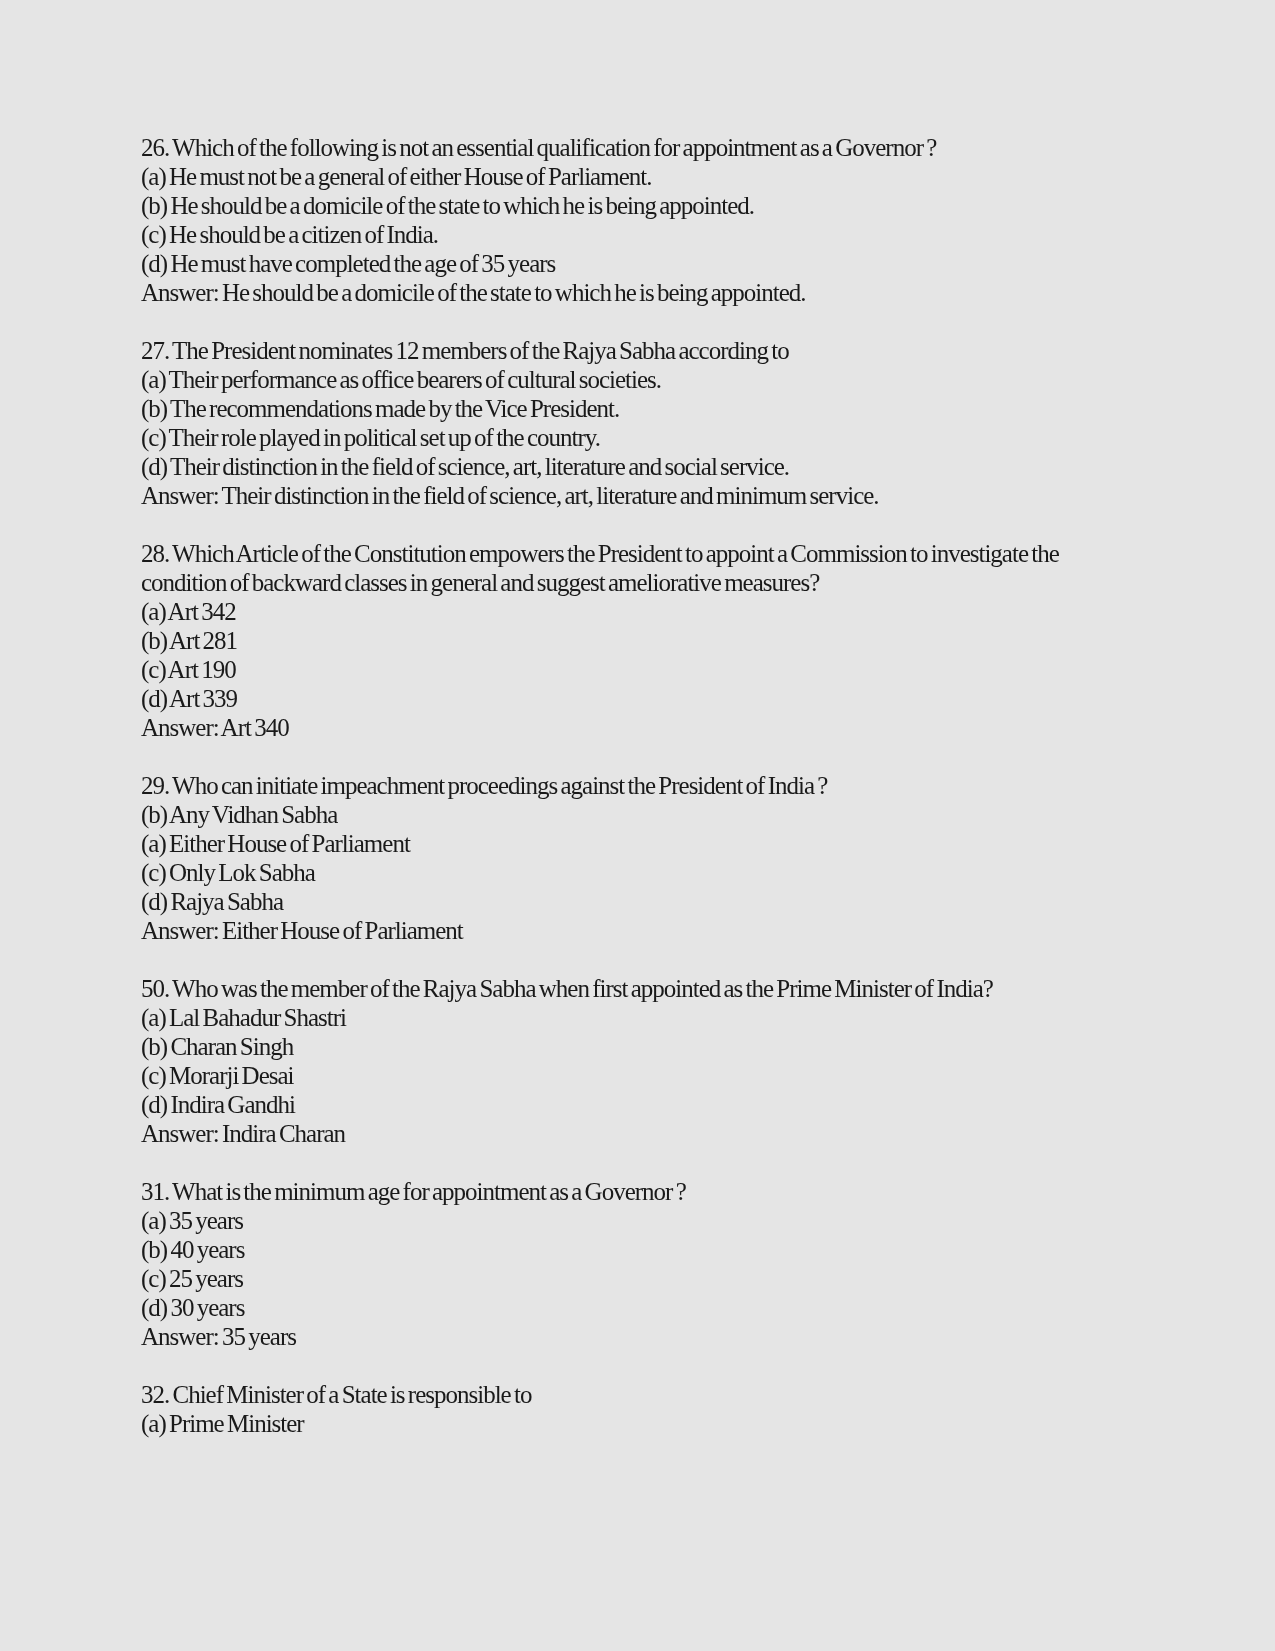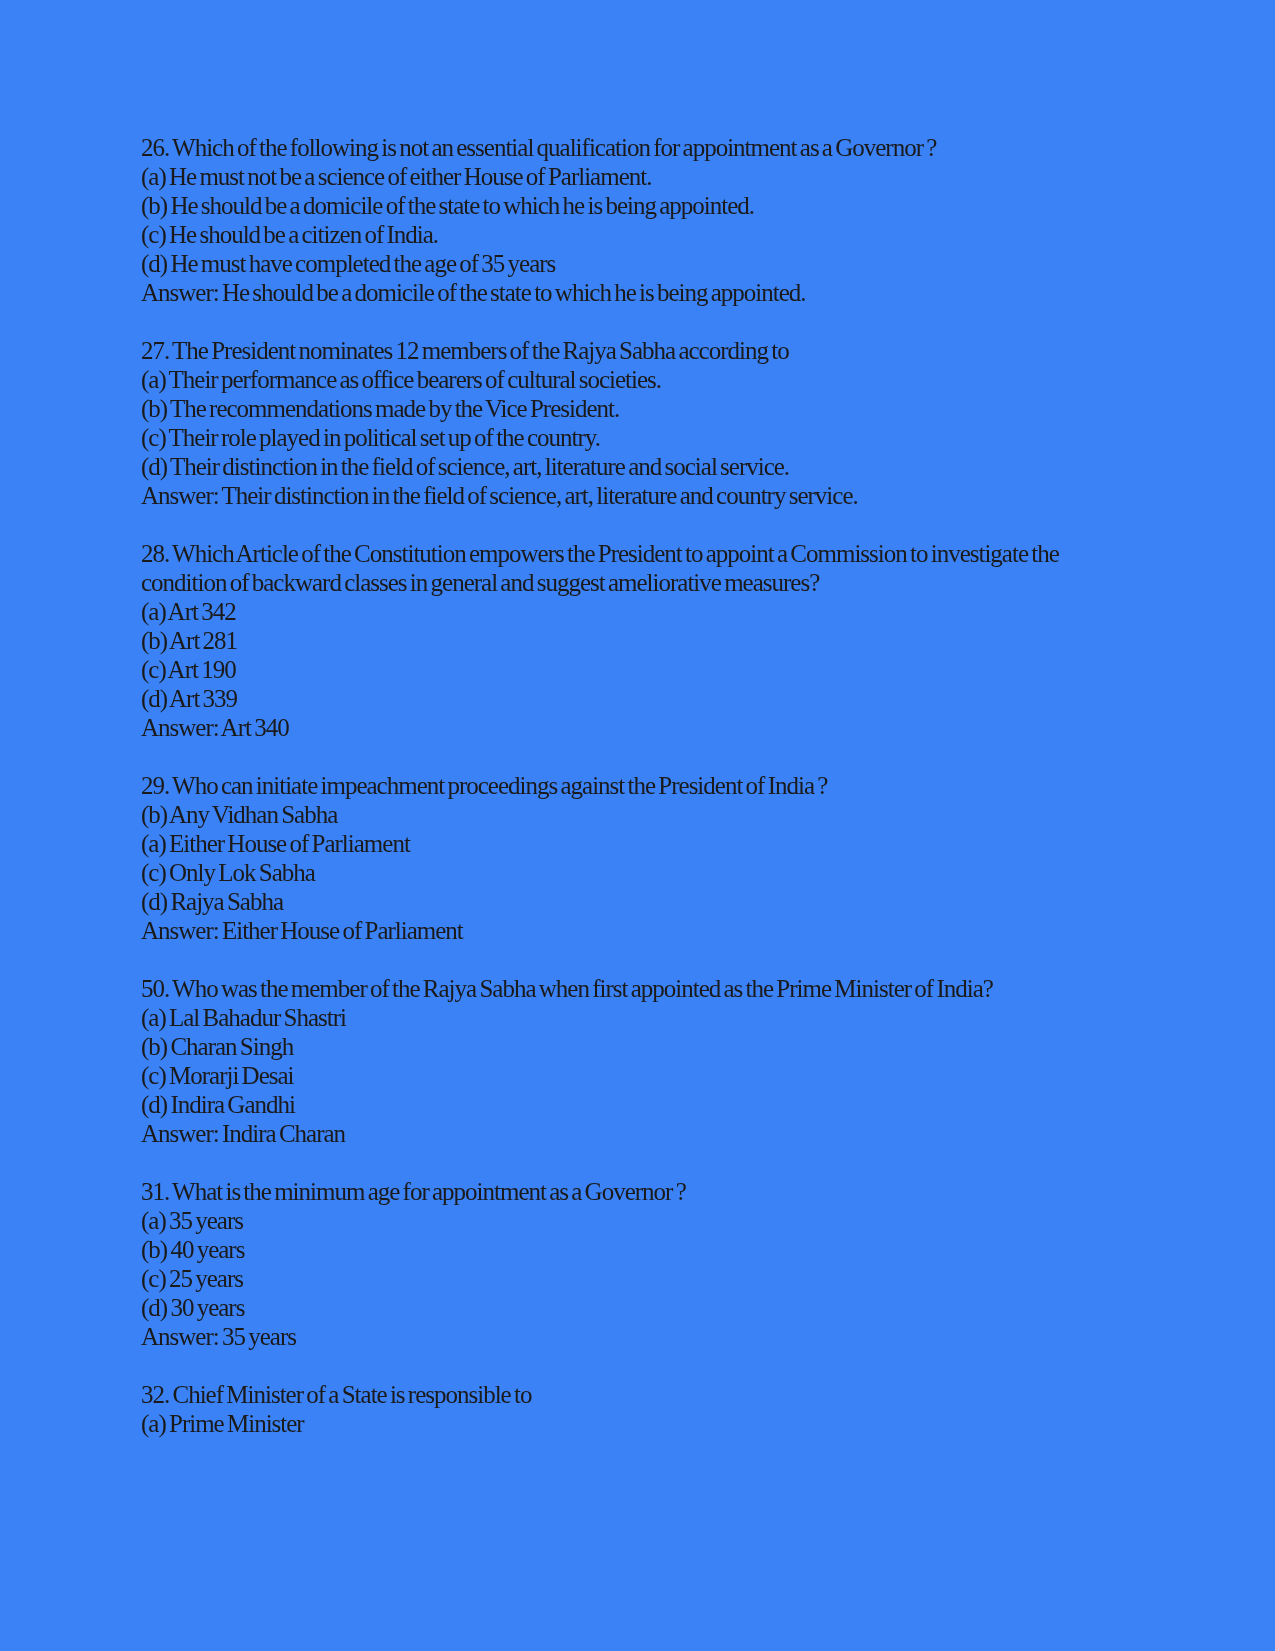--- a/index.html
+++ b/index.html
@@ -4,21 +4,21 @@
 <style>
   html, body {
     margin: 0;
     padding: 0;
     background: #ffffff;
   }
   .page {
     position: relative;
     width: 1275px;
     height: 1651px;
-    background: #3b82f6;
+    background: #e5e5e5;
     overflow: hidden;
     font-family: "Liberation Serif", "DejaVu Serif", serif;
     color: #1a1a1a;
   }
   .content {
     position: absolute;
     left: 141px;
     top: 133px;
     width: 960px;
   }
@@ -35,36 +35,36 @@
   }
 </style>
 </head>
 <body>
 
 <div class="page">
   <div class="content">
       <div class="question">
     <p class="line">26. Which of the following is not an essential qualification for appointment as a Governor ?</p>
     <div>
-          <p class="line">(a) He must not be a science of either House of Parliament.</p>
+          <p class="line">(a) He must not be a general of either House of Parliament.</p>
           <p class="line">(b) He should be a domicile of the state to which he is being appointed.</p>
           <p class="line">(c) He should be a citizen of India.</p>
           <p class="line">(d) He must have completed the age of 35 years</p>
         </div>
     <p class="line">Answer: He should be a domicile of the state to which he is being appointed.</p>
   </div>
       <div class="question">
     <p class="line">27. The President nominates 12 members of the Rajya Sabha according to</p>
     <div>
           <p class="line">(a) Their performance as office bearers of cultural societies.</p>
           <p class="line">(b) The recommendations made by the Vice President.</p>
           <p class="line">(c) Their role played in political set up of the country.</p>
           <p class="line">(d) Their distinction in the field of science, art, literature and social service.</p>
         </div>
-    <p class="line">Answer: Their distinction in the field of science, art, literature and country service.</p>
+    <p class="line">Answer: Their distinction in the field of science, art, literature and minimum service.</p>
   </div>
       <div class="question">
     <p class="line">28. Which Article of the Constitution empowers the President to appoint a Commission to investigate the condition of backward classes in general and suggest ameliorative measures?</p>
     <div>
           <p class="line">(a) Art 342</p>
           <p class="line">(b) Art 281</p>
           <p class="line">(c) Art 190</p>
           <p class="line">(d) Art 339</p>
         </div>
     <p class="line">Answer: Art 340</p>

